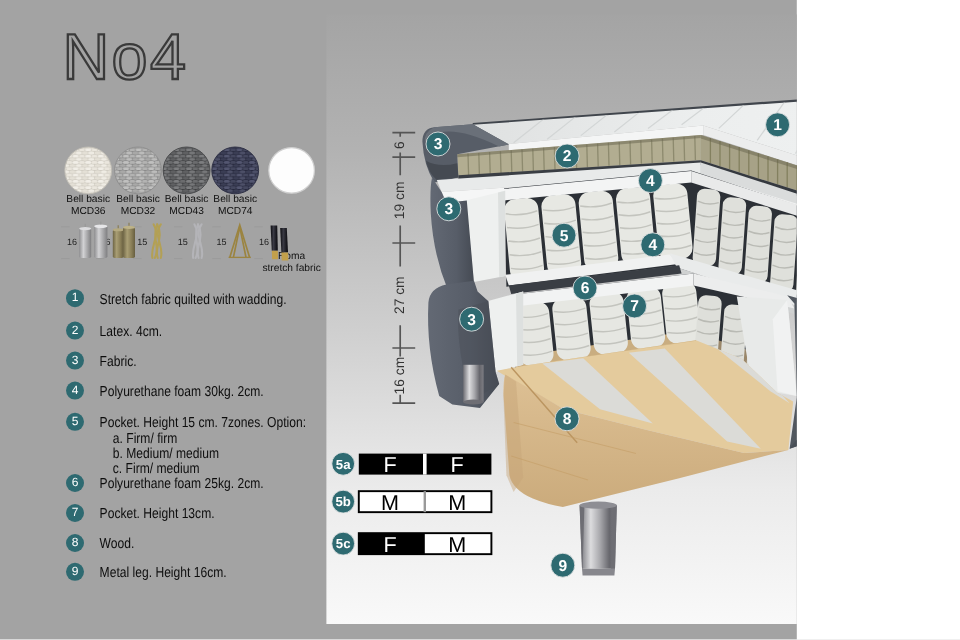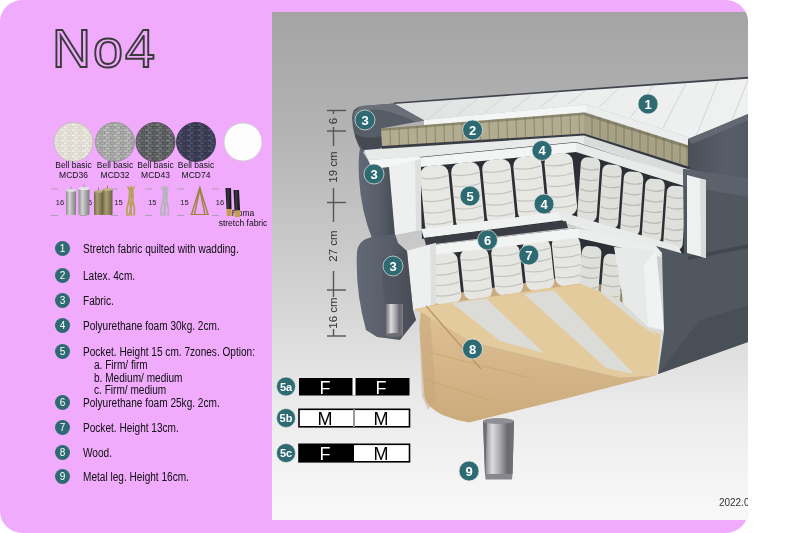--- a/index.html
+++ b/index.html
@@ -1,17 +1,17 @@
 <!DOCTYPE html>
 <html><head>
 <meta charset="utf-8">
 <style>
   html,body{margin:0;padding:0;background:#ffffff;}
-  #page{position:relative;width:748px;height:533px;overflow:hidden;background:#f0abfc;
-        font-family:"Liberation Sans", sans-serif;border-radius:22px;}
+  #page{position:relative;width:664px;height:533px;overflow:hidden;background:#a3a3a3;
+        font-family:"Liberation Sans", sans-serif;}
   .abs{position:absolute;}
   .lt{transform:scaleX(0.84);transform-origin:0 50%;white-space:nowrap;}
 </style>
 </head>
 <body>
 <div id="page">
 
 <div class="abs" style="left:52px;top:17px;font-size:54px;color:transparent;-webkit-text-stroke:1.9px #3a3a3a;letter-spacing:2px;">No4</div>
 
 

